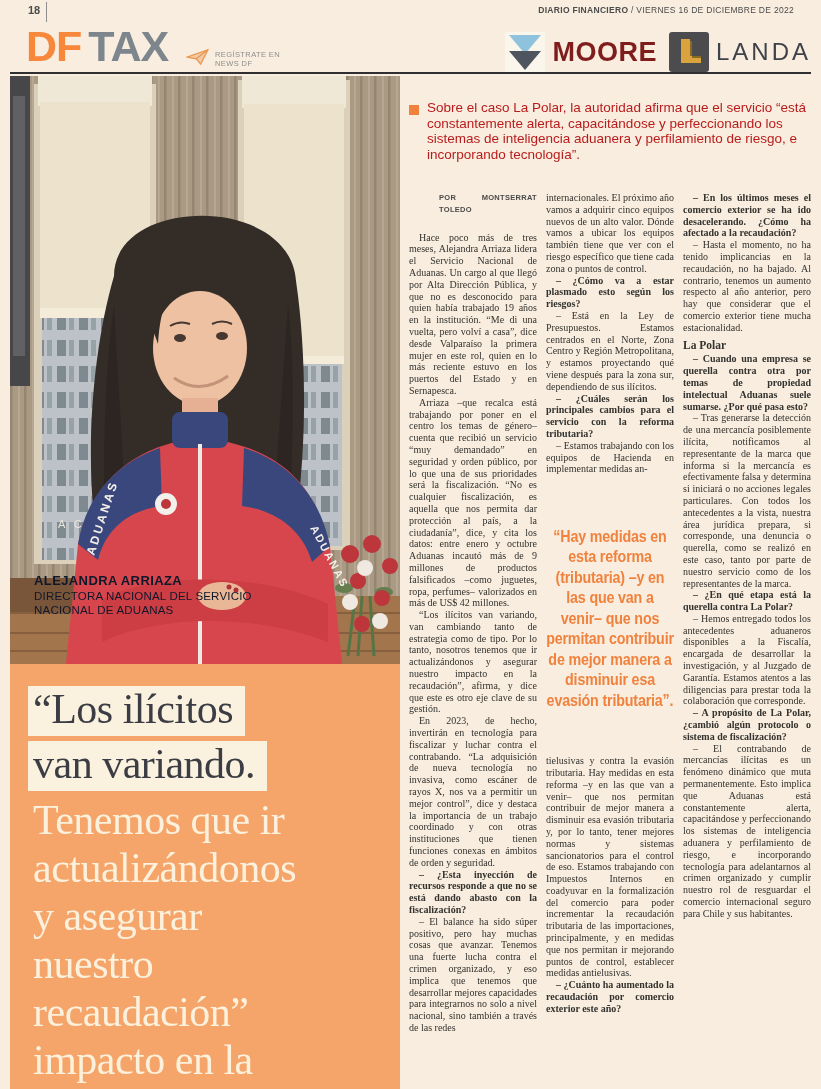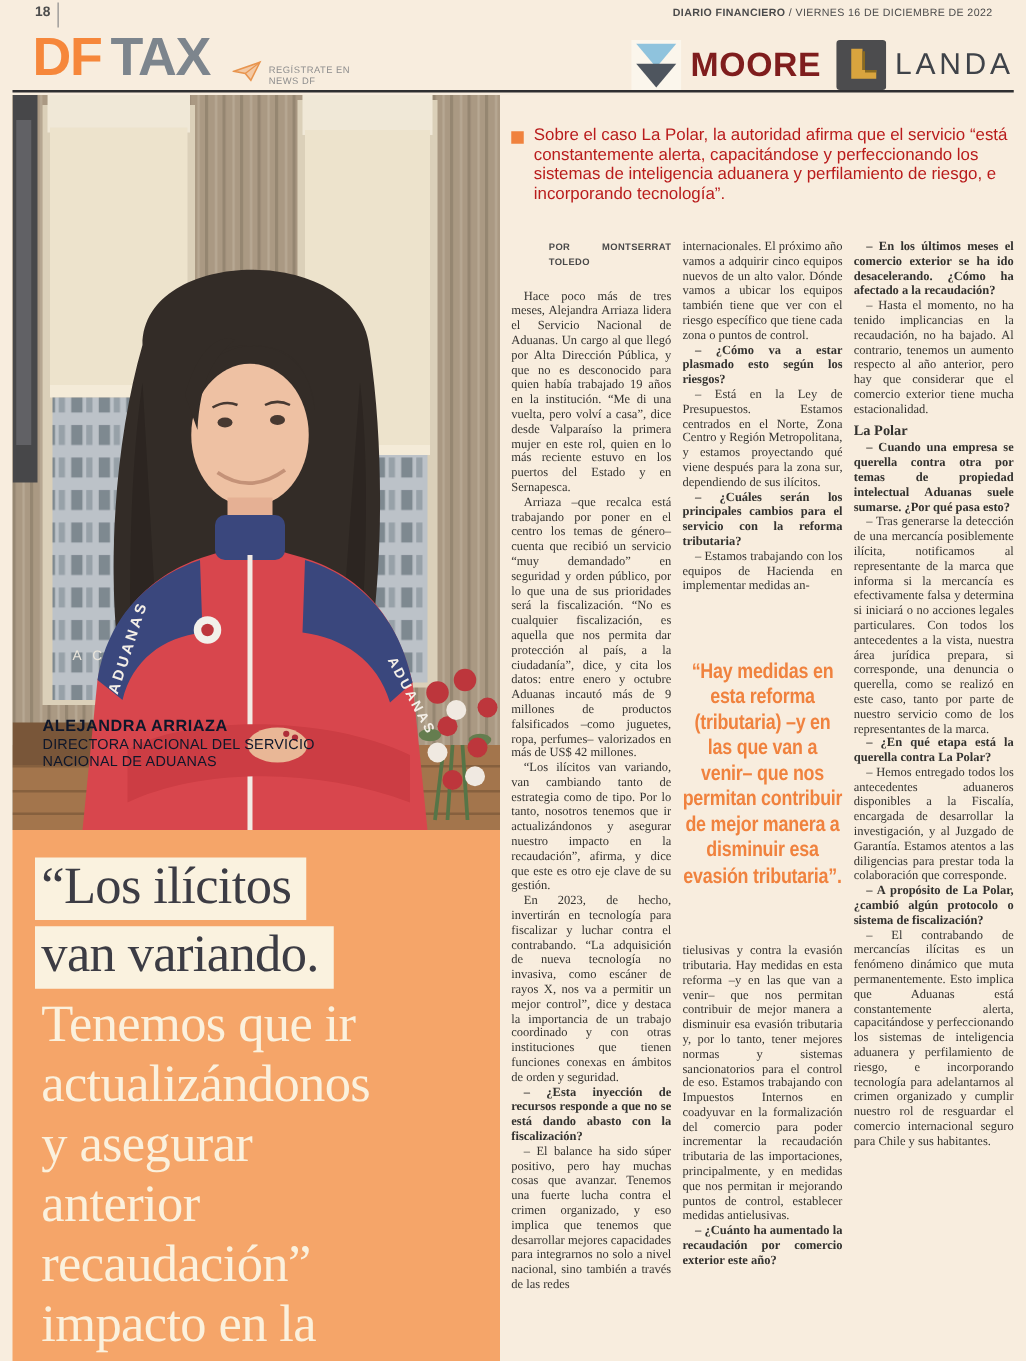--- a/index.html
+++ b/index.html
@@ -199,21 +199,21 @@
       <div class="cap-title">DIRECTORA NACIONAL DEL SERVICIO NACIONAL DE ADUANAS</div>
     </div>
   </div>
 
   <div class="bigquote">
       <p class="para hl">“Los ilícitos</p>
       <p class="para hl">van variando.</p>
       <p class="para light">Tenemos que ir</p>
       <p class="para light">actualizándonos</p>
       <p class="para light">y asegurar</p>
-      <p class="para light">anterior</p>
+      <p class="para light">nuestro</p>
       <p class="para light">recaudación”</p>
       <p class="para light">impacto en la</p>
     </div>
 
   <div class="right">
     <div class="deck">
       <div class="deck-bullet"></div>
       <div class="deck-text">Sobre el caso La Polar, la autoridad afirma que el servicio “está constantemente alerta, capacitándose y perfeccionando los sistemas de inteligencia aduanera y perfilamiento de riesgo, e incorporando tecnología”.</div>
     </div>
     <div class="cols">

